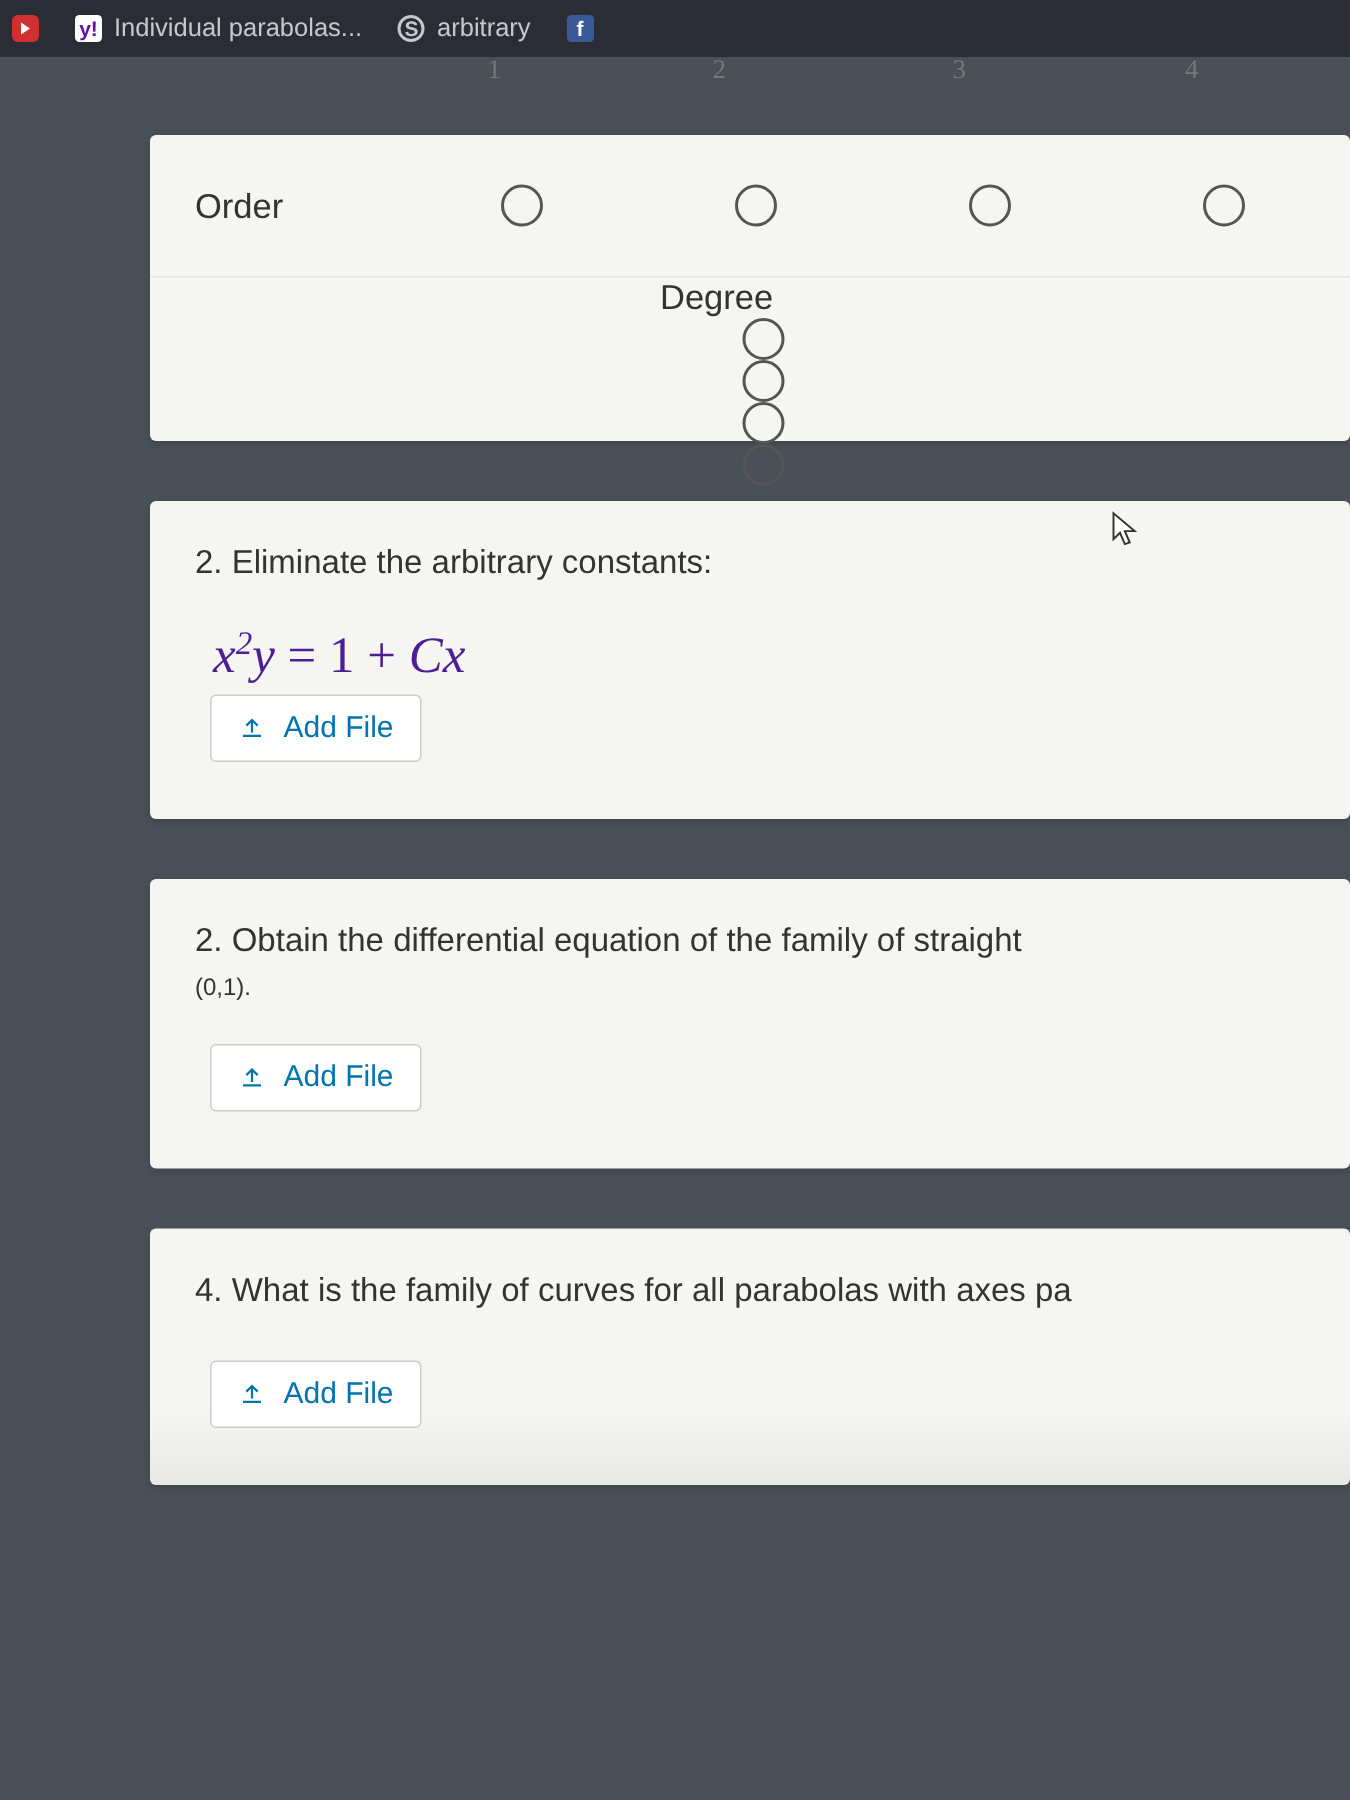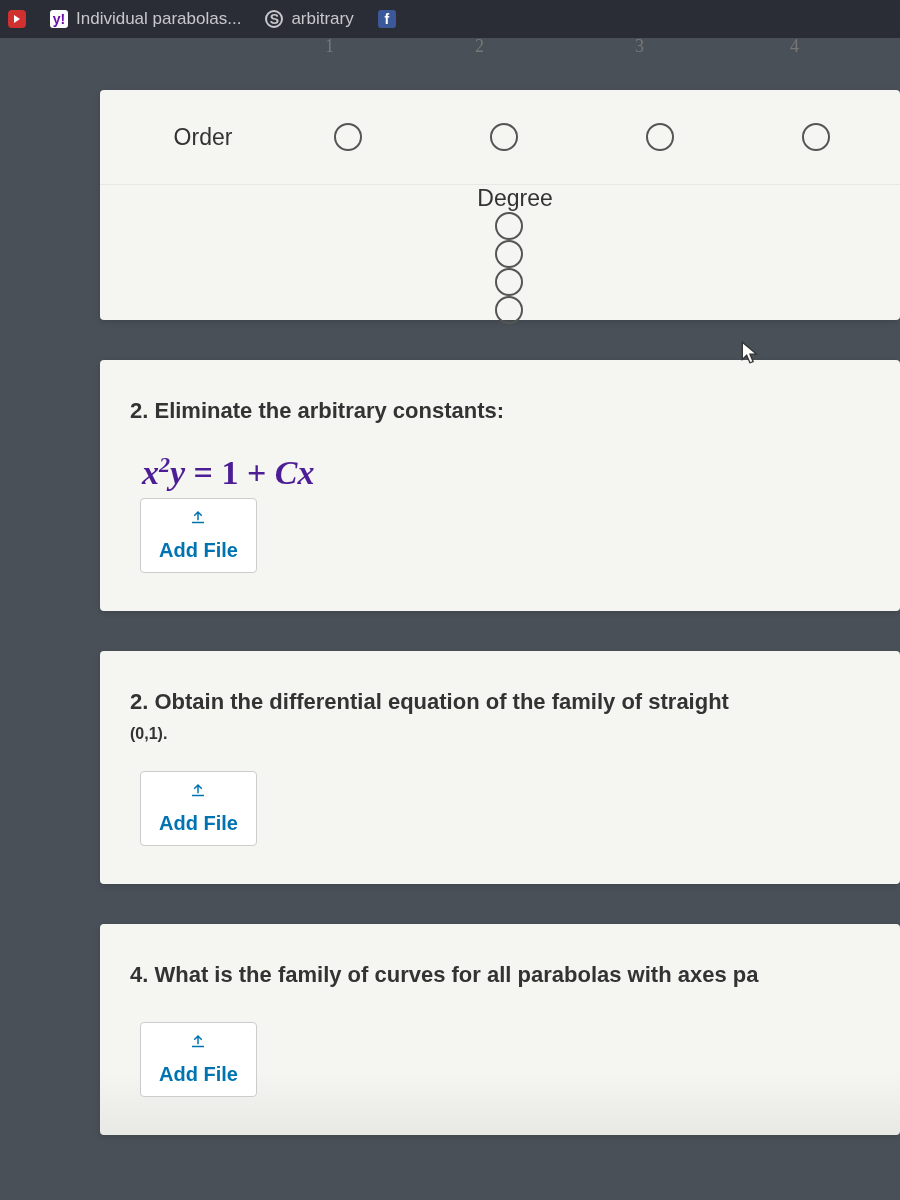--- a/index.html
+++ b/index.html
@@ -71,23 +71,22 @@
     }
     .header-num { position: absolute; top: -2px; }
     .panel {
       background: #f5f5f2;
       border-radius: 4px;
       box-shadow: 0 2px 6px rgba(0,0,0,0.15);
       margin-bottom: 40px;
     }
     .grid-panel {
       position: relative;
-      height: 230px;
+      height: 204px;
       margin-top: 40px;
-      text-align: center;
     }
     .grid-row {
       display: flex;
       align-items: center;
       height: 95px;
       padding-left: 30px;
       border-bottom: 1px solid #e8e8e5;
     }
     .grid-row:last-child { border-bottom: none; flex-direction: column; }
     .grid-label {
@@ -99,25 +98,24 @@
       width: 28px;
       height: 28px;
       border: 2px solid #555;
       border-radius: 50%;
       margin-left: 58px;
       margin-right: 70px;
       cursor: pointer;
       flex: none;
     }
     .q-panel {
-      padding: 38px 30px 38px 30px;
+      padding: 28px 30px 38px 30px;
       font-size: 22px;
       color: #333;
       position: relative;
-      font-weight: bold;
     }
     .q-title { margin-bottom: 28px; }
     .equation {
       font-family: "Cambria Math", "Times New Roman", serif;
       font-size: 34px;
       color: #4c1d95;
       padding-left: 12px;
       margin-bottom: 0;
       font-style: italic;
     }
@@ -128,21 +126,20 @@
       gap: 12px;
       border: 1px solid #ccc;
       border-radius: 4px;
       padding: 10px 18px;
       color: #0073b1;
       font-size: 20px;
       cursor: pointer;
       background: #fff;
       margin-left: 10px;
       margin-top: 6px;
-      flex-direction: column;
     }
     .upload-icon {
       width: 18px;
       height: 18px;
       position: relative;
     }
     .upload-icon svg { width: 18px; height: 18px; display: block; }
     .cursor {
       position: absolute;
       top: 340px;

